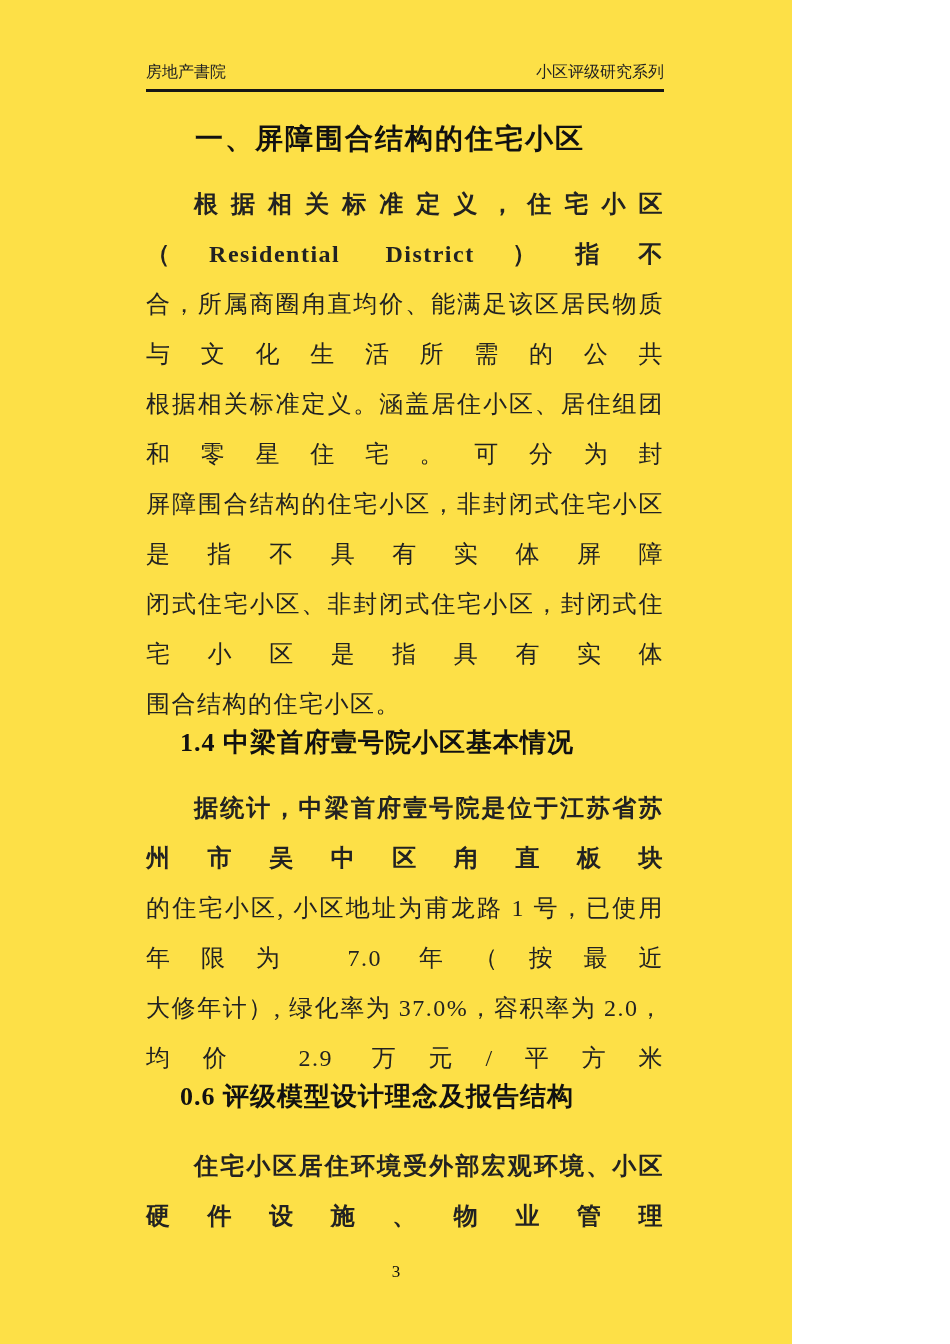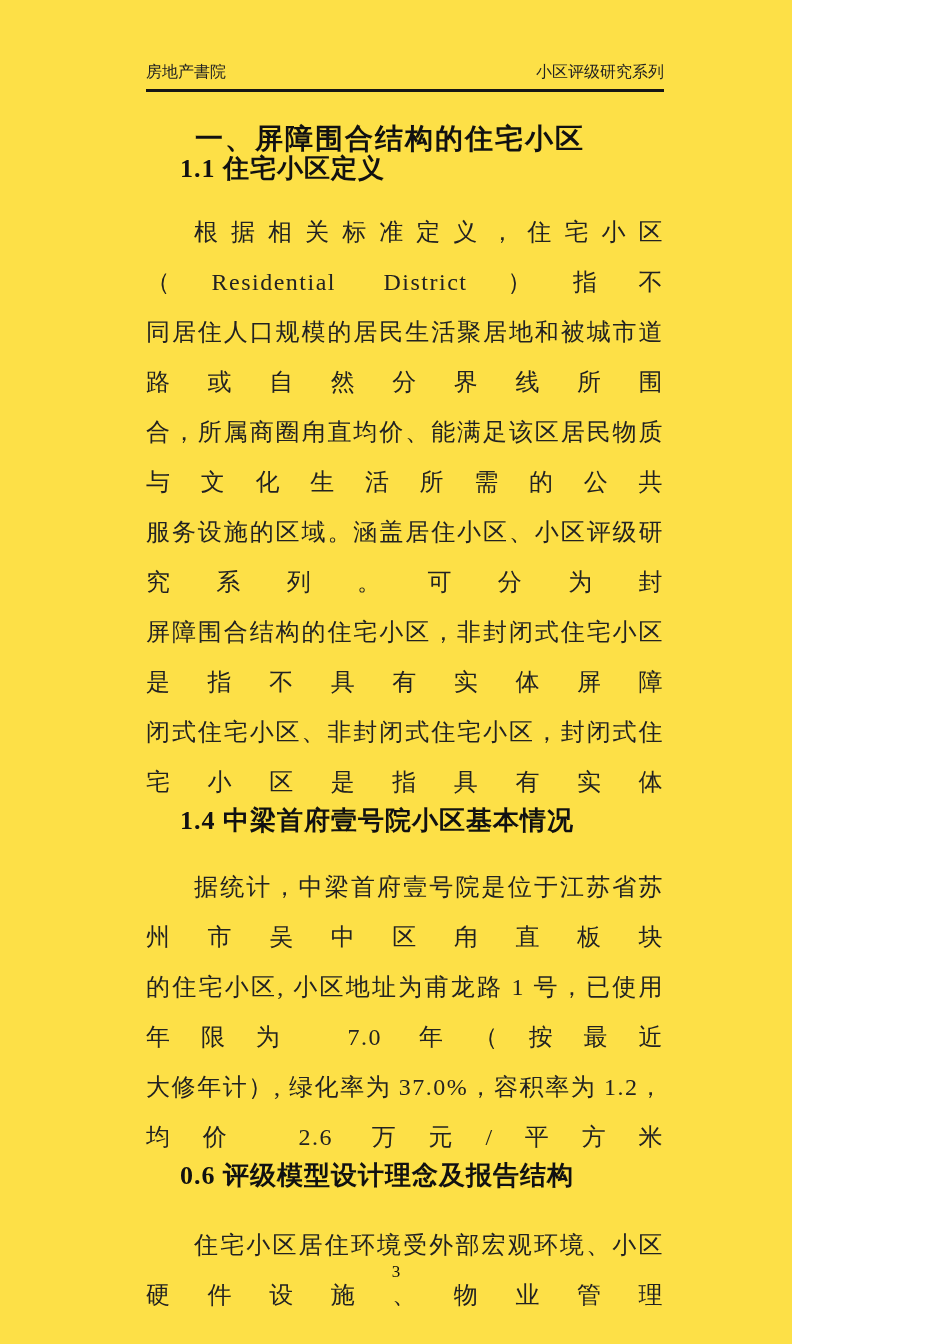--- a/index.html
+++ b/index.html
@@ -62,20 +62,21 @@
   }
   .mt-p1 { margin-top: 24px; }
   .mt-p2 { margin-top: 26px; }
   .mt-p3 { margin-top: 29px; }
   .line {
     text-align: justify;
     text-align-last: justify;
   }
   .line.first {
     text-indent: 48px;
+    font-weight: bold;
   }
   .line.last {
     text-align-last: left;
   }
   .footer {
     position: absolute;
     top: 1262px;
     left: 0;
     width: 100%;
     text-align: center;
@@ -92,37 +93,36 @@
     <span>房地产書院</span>
     <span>小区评级研究系列</span>
   </div>
   <div class="header-rule"></div>
 
   <div class="content">
 
     <h1 class="doc-title">一、屏障围合结构的住宅小区</h1>
 
     <section>
-      <h2 class="sec-heading mt-h11">1.1 住宅小区定义</h2>
       <div class="para mt-p1">
         <div class="line first">根据相关标准定义，住宅小区（Residential District）指不</div>
-        <div class="line">同居住人口规模的居民生活聚居地和被城市道路或自然分界线所围</div>
         <div class="line">合，所属商圈甪直均价、能满足该区居民物质与文化生活所需的公共</div>
-        <div class="line">服务设施的区域。涵盖居住小区、小区评级研究系列。可分为封</div>
+        <div class="line">根据相关标准定义。涵盖居住小区、居住组团和零星住宅。可分为封</div>
         <div class="line">屏障围合结构的住宅小区，非封闭式住宅小区是指不具有实体屏障</div>
         <div class="line">闭式住宅小区、非封闭式住宅小区，封闭式住宅小区是指具有实体</div>
+        <div class="line last">围合结构的住宅小区。</div>
       </div>
     </section>
 
     <section>
       <h2 class="sec-heading mt-h12">1.4 中梁首府壹号院小区基本情况</h2>
       <div class="para mt-p2">
         <div class="line first">据统计，中梁首府壹号院是位于江苏省苏州市吴中区甪直板块</div>
         <div class="line">的住宅小区, 小区地址为甫龙路 1 号，已使用年限为 7.0 年（按最近</div>
-        <div class="line">大修年计）, 绿化率为 37.0%，容积率为 1.2，均价 2.6 万元/平方米</div>
+        <div class="line">大修年计）, 绿化率为 37.0%，容积率为 2.0，均价 2.9 万元/平方米</div>
       </div>
     </section>
 
     <section>
       <h2 class="sec-heading mt-h13">0.6 评级模型设计理念及报告结构</h2>
       <div class="para mt-p3">
         <div class="line first">住宅小区居住环境受外部宏观环境、小区硬件设施、物业管理</div>
 
       </div>
 

